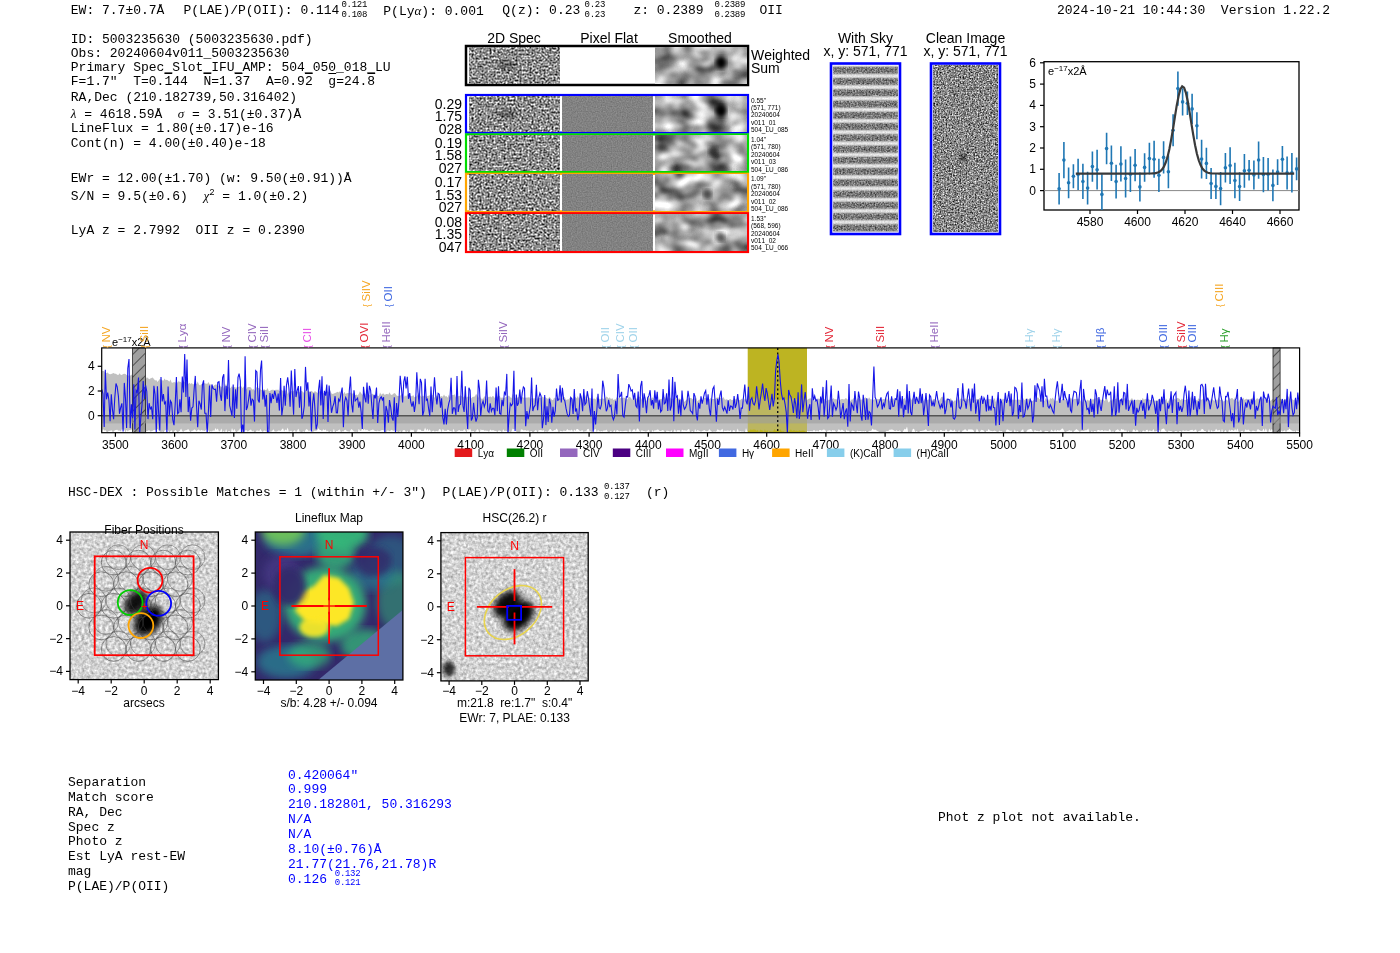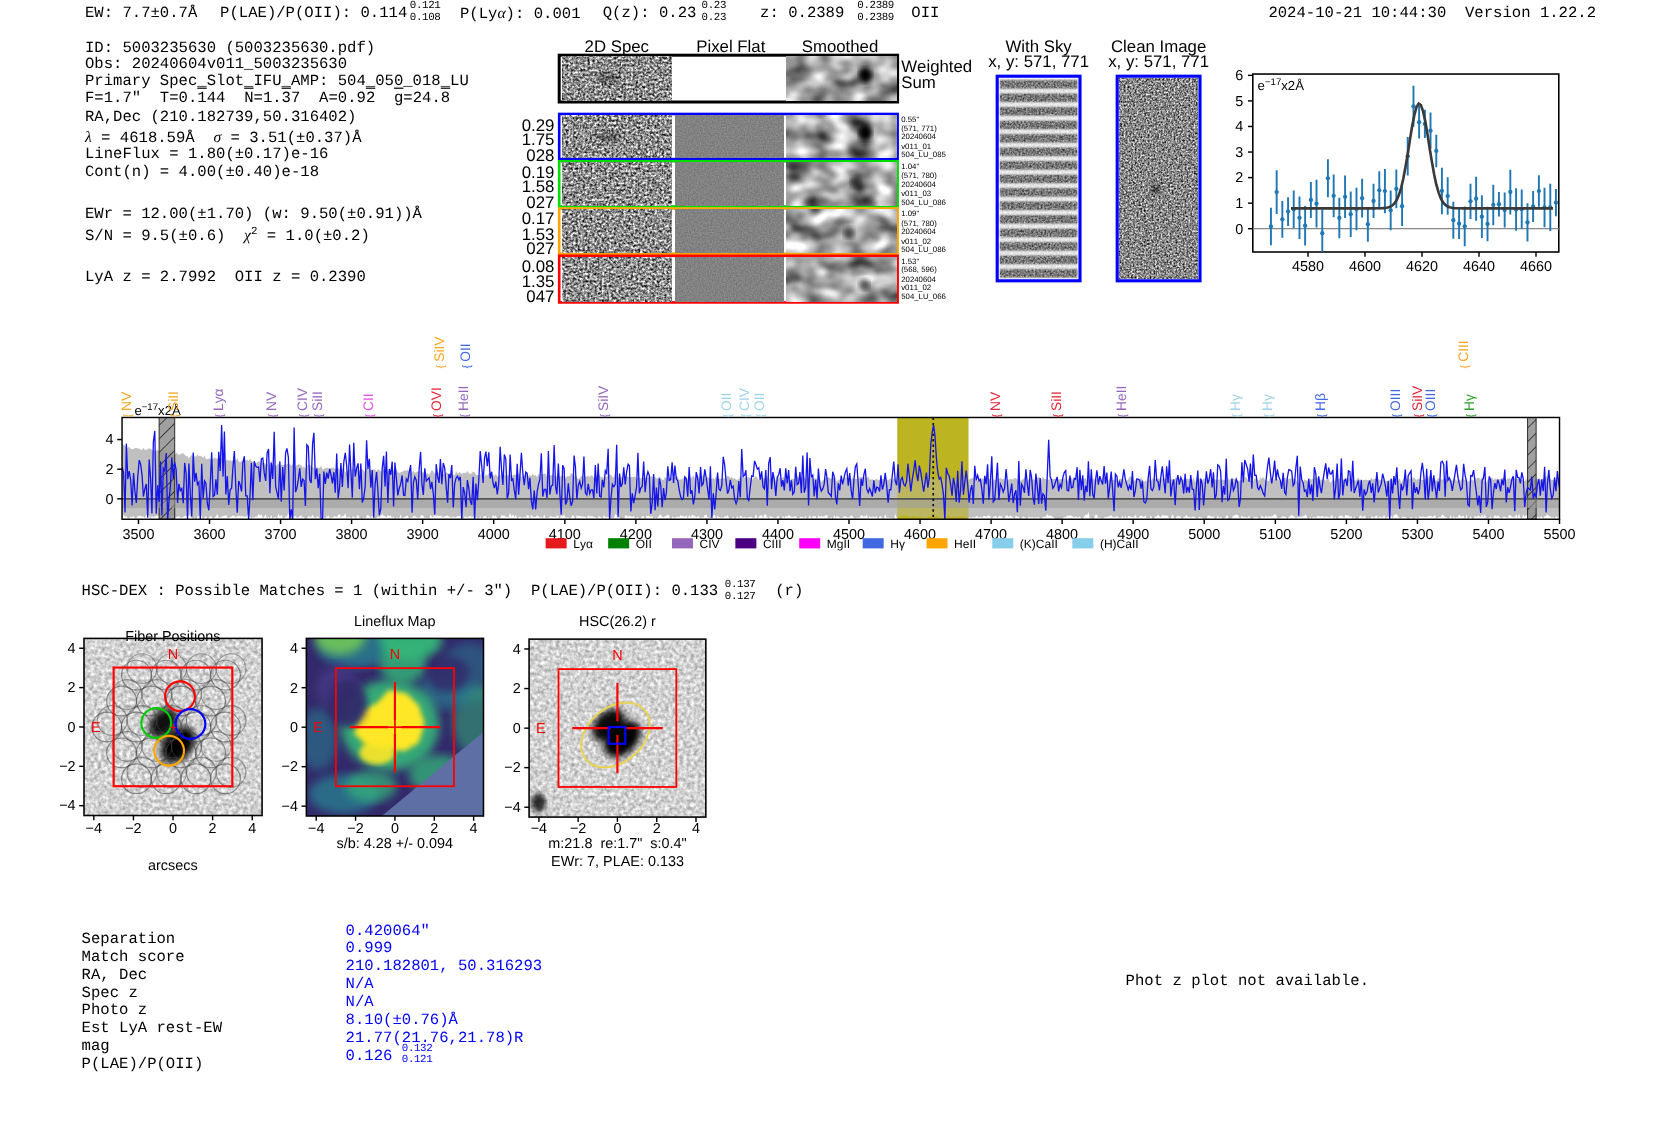--- a/index.html
+++ b/index.html
@@ -563,21 +563,21 @@
 <div class="s c" style="left:865.5px;top:31.5px;">With Sky</div>
 <div class="s c" style="left:865.5px;top:44.5px;">x, y: 571, 771</div>
 <div class="s c" style="left:965.5px;top:31.5px;">Clean Image</div>
 <div class="s c" style="left:965.5px;top:44.5px;">x, y: 571, 771</div>
 <div class="m" style="left:68px;top:485px;">HSC-DEX : Possible Matches = 1 (within +/- 3")  P(LAE)/P(OII): 0.133</div>
 <div class="m" style="left:604px;top:483px;"><span class="fr">0.137<br>0.127</span></div>
 <div class="m" style="left:646px;top:485px;">(r)</div>
 <div class="s2 c" style="left:144px;top:512px;margin-top:12px;">Fiber Positions</div>
 <div class="s2 c" style="left:329px;top:512px;">Lineflux Map</div>
 <div class="s2 c" style="left:514.6px;top:512px;">HSC(26.2) r</div>
-<div class="s2 c" style="left:144px;top:697px;margin-top:18px;">arcsecs</div>
+<div class="s2 c" style="left:144px;top:697px;">arcsecs</div>
 <div class="s2 c" style="left:329px;top:697px;">s/b: 4.28 +/- 0.094</div>
 <div class="s2 c" style="left:514.6px;top:697px;">m:21.8  re:1.7"  s:0.4"</div>
 <div class="s2 c" style="left:514.6px;top:711.5px;">EWr: 7, PLAE: 0.133</div>
 <div class="m" style="left:68px;top:775.0px;">Separation</div>
 <div class="m" style="left:68px;top:789.85px;">Match score</div>
 <div class="m" style="left:68px;top:804.7px;">RA, Dec</div>
 <div class="m" style="left:68px;top:819.55px;">Spec z</div>
 <div class="m" style="left:68px;top:834.4px;">Photo z</div>
 <div class="m" style="left:68px;top:849.25px;">Est LyA rest-EW</div>
 <div class="m" style="left:68px;top:864.1px;">mag</div>

